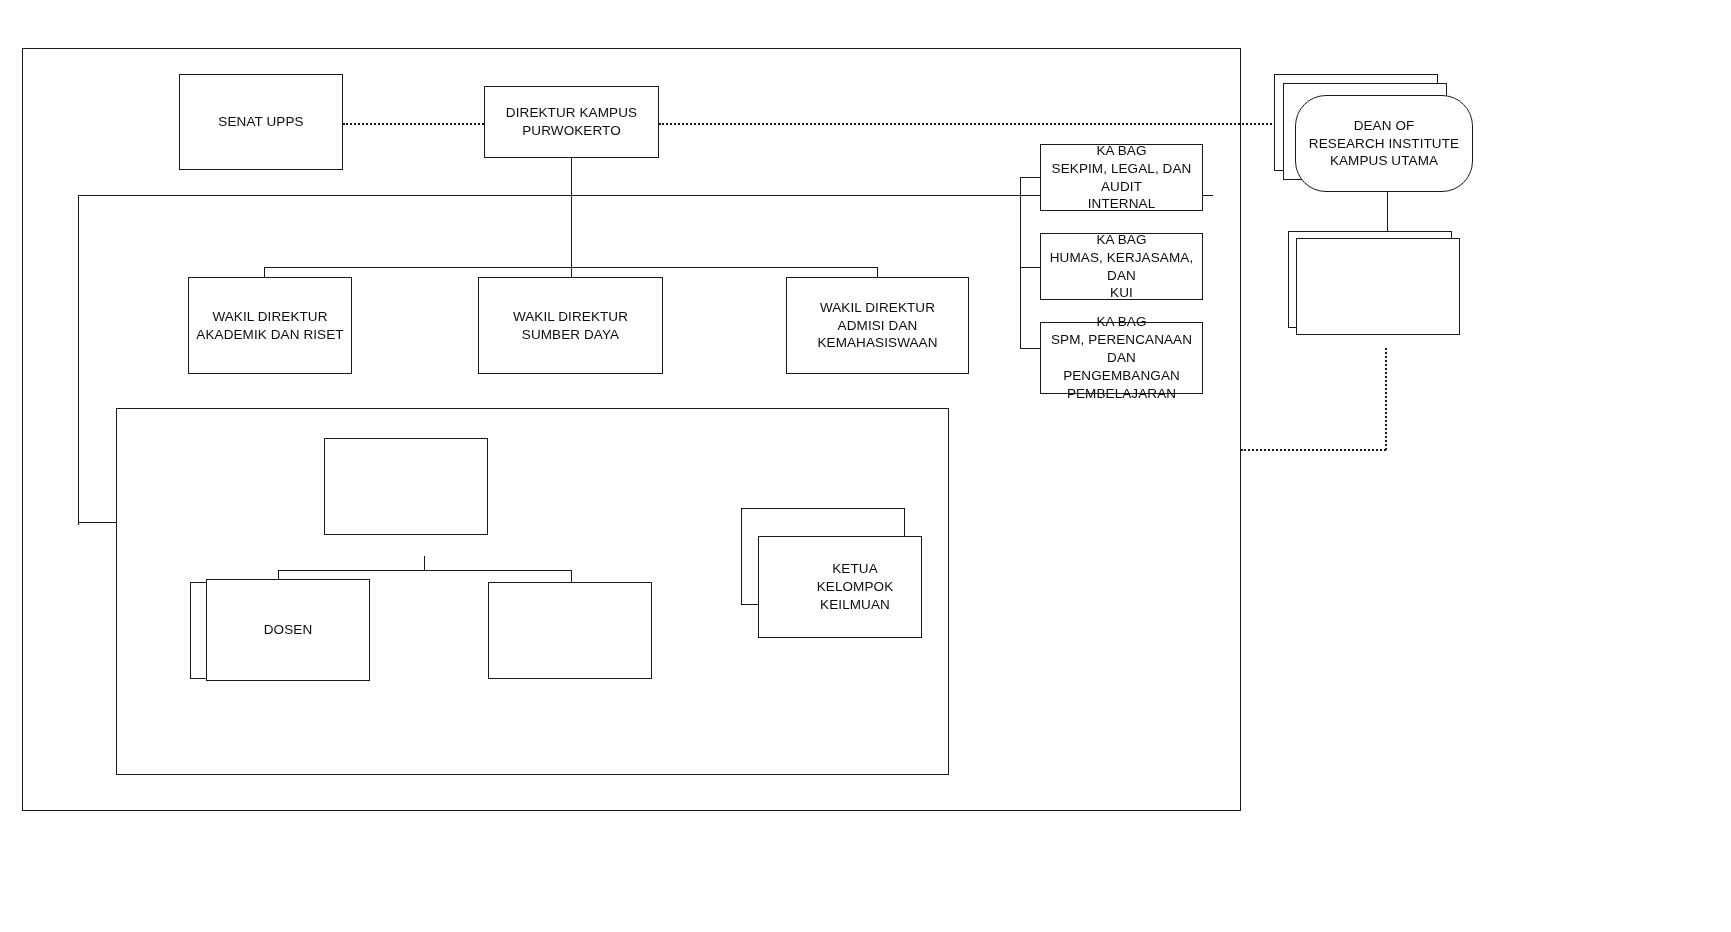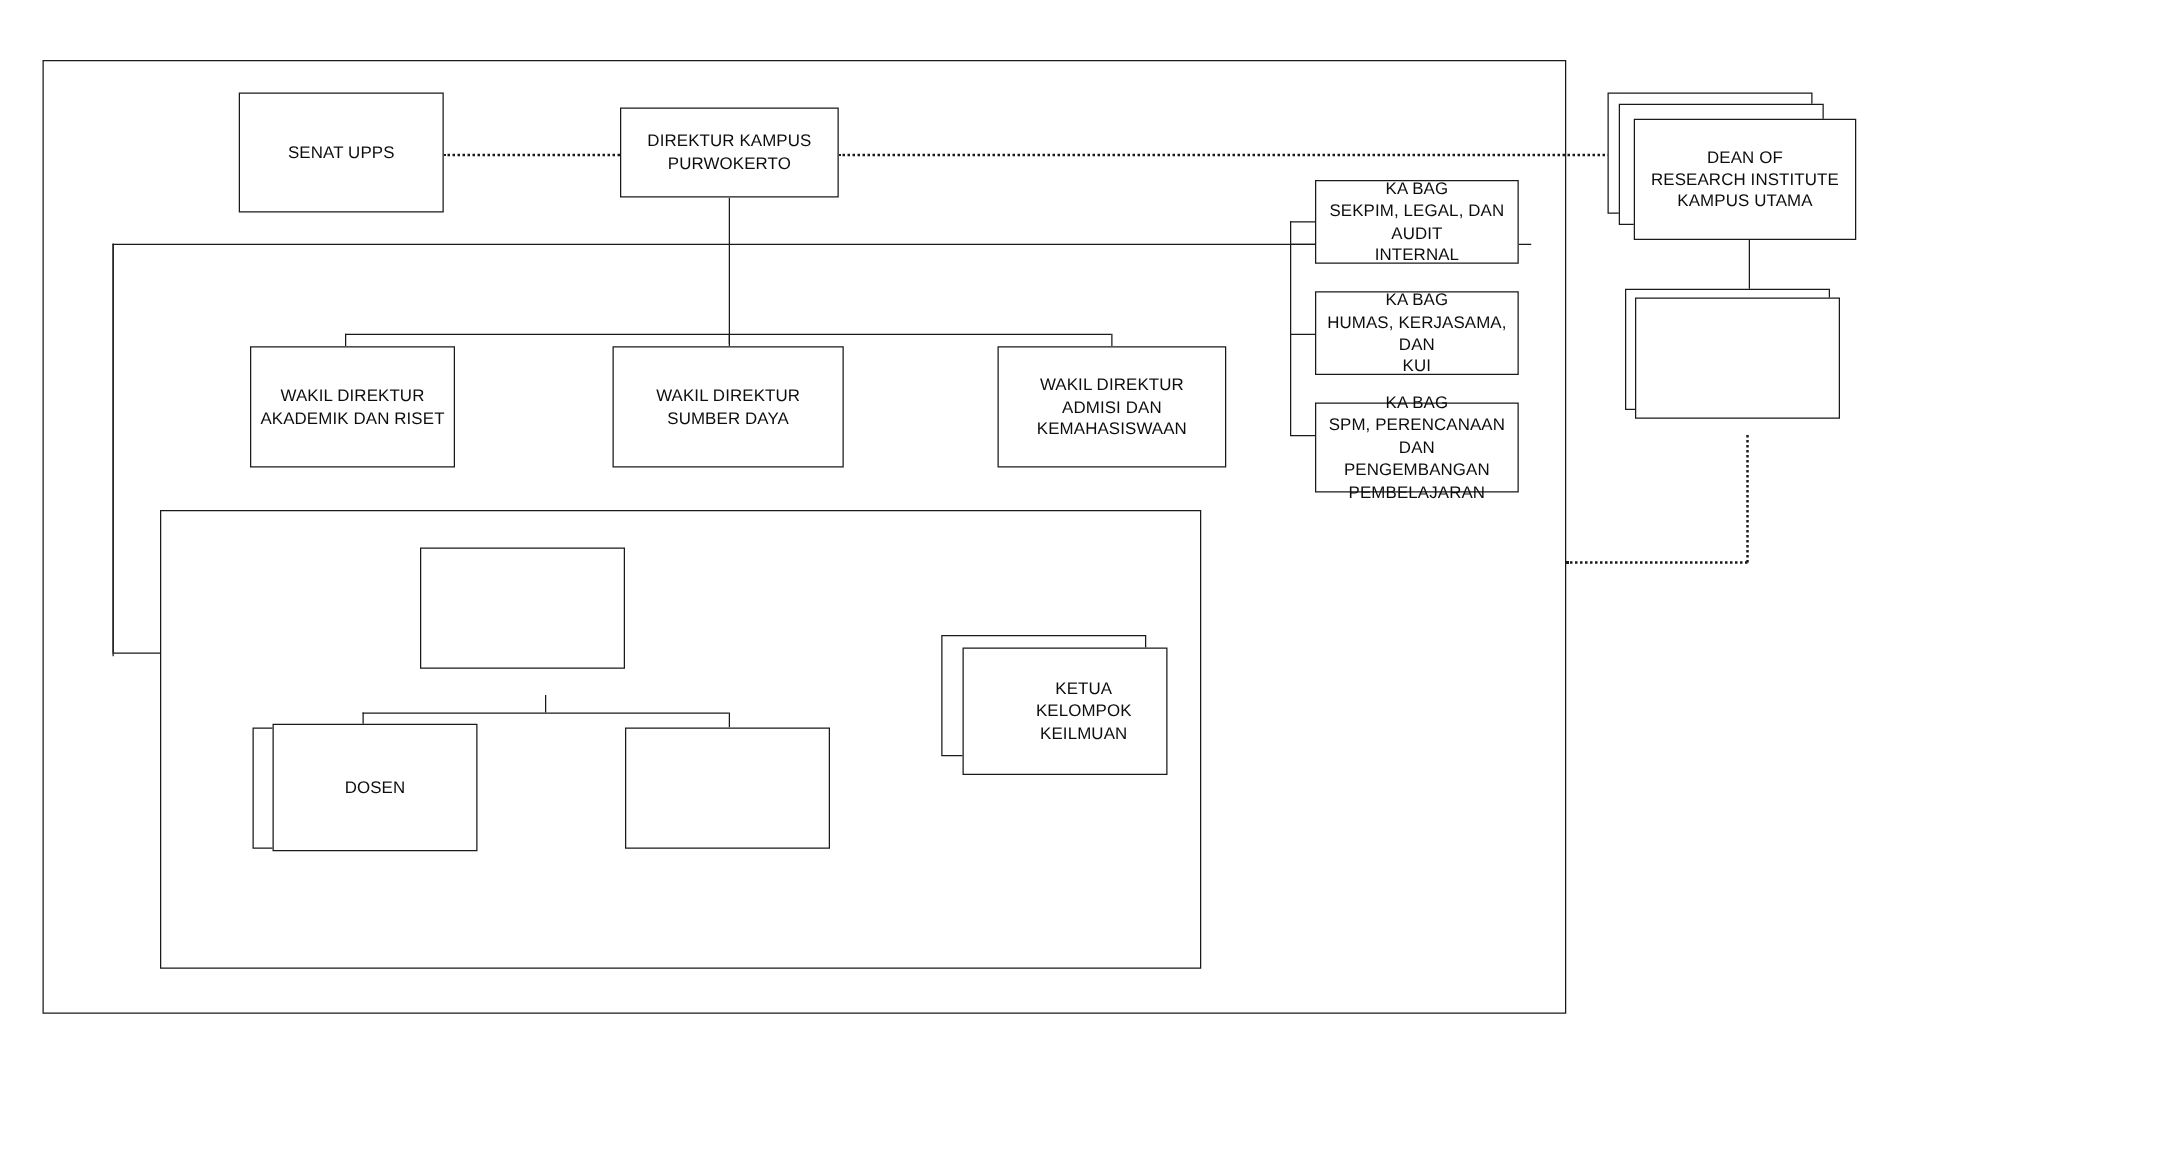--- a/index.html
+++ b/index.html
@@ -9,21 +9,20 @@
   }
   body {
     font-family: "Liberation Sans", sans-serif;
   }
   #canvas {
     position: relative;
     width: 1581px;
     height: 932px;
     background: #ffffff;
     overflow: hidden;
-    margin-left: 12px;
   }
   .box {
     position: absolute;
     box-sizing: border-box;
     border: 1.4px solid #1a1a1a;
     background: #ffffff;
     display: flex;
     align-items: center;
     justify-content: center;
     text-align: center;
@@ -155,28 +154,28 @@
   <div class="shadowbox" style="left:324px; top:438px; width:164px; height:97px;"></div>
 
   <div class="shadowbox" style="left:190px; top:582px; width:164px; height:97px;"></div>
   <div class="box" style="left:206px; top:579px; width:164px; height:102px;">
     <span class="lbl">DOSEN</span>
   </div>
 
   <div class="shadowbox" style="left:488px; top:582px; width:164px; height:97px;"></div>
 
   <div class="shadowbox" style="left:741px; top:508px; width:164px; height:97px;"></div>
-  <div class="box" style="left:758px; top:518px; width:164px; height:102px;padding-left:36px;">
+  <div class="box" style="left:758px; top:536px; width:164px; height:102px;padding-left:36px;">
     <span class="lbl">KETUA KELOMPOK
 KEILMUAN</span>
   </div>
 
   <div class="shadowbox" style="left:1274px; top:74px; width:164px; height:97px;"></div>
   <div class="shadowbox" style="left:1283px; top:83px; width:164px; height:97px;"></div>
-  <div class="box" style="left:1295px; top:95px; width:178px; height:97px;">
+  <div class="box" style="left:1295px; top:95px; width:178px; height:97px;border-radius:31px;">
     <span class="lbl">DEAN OF
 RESEARCH INSTITUTE
 KAMPUS UTAMA</span>
   </div>
 
   <div class="shadowbox" style="left:1288px; top:231px; width:164px; height:97px;"></div>
   <div class="shadowbox" style="left:1296px; top:238px; width:164px; height:97px;"></div>
 
 </div>
 

